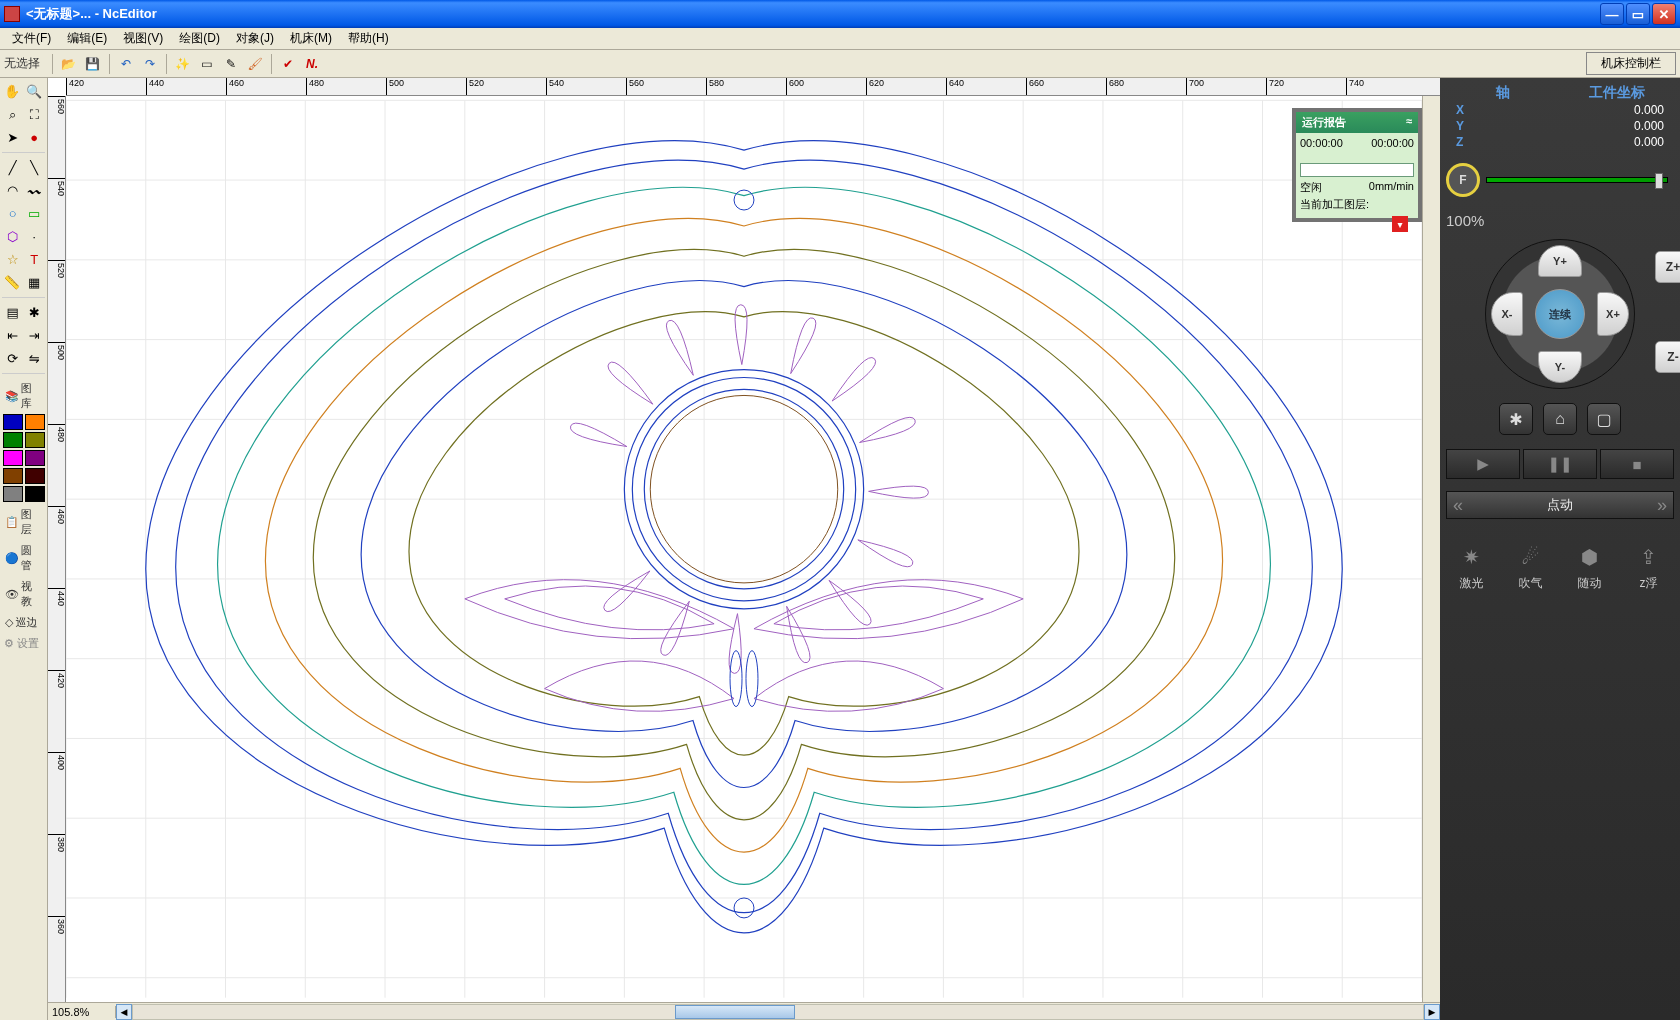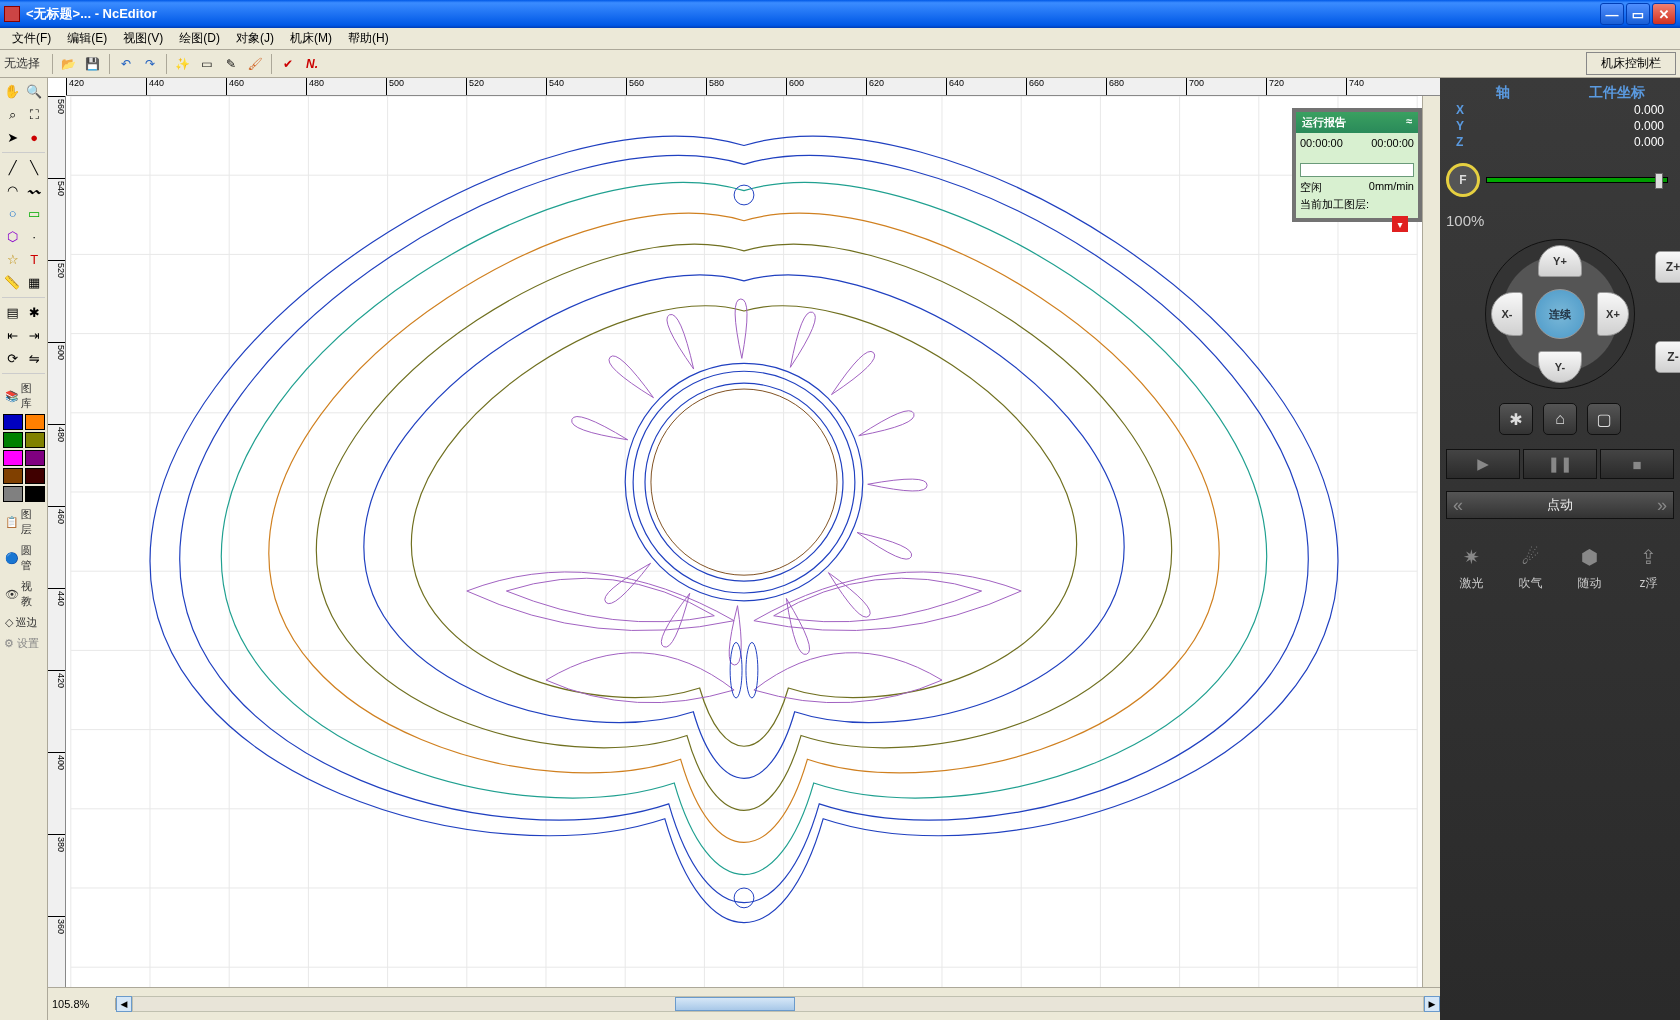--- a/index.html
+++ b/index.html
@@ -42,21 +42,21 @@
 
 .canvas-area { flex: 1; display: flex; flex-direction: column; background: #fff; position: relative; }
 .ruler-h { height: 18px; background: #f0f0f0; border-bottom: 1px solid #888; position: relative; font-size: 9px; overflow: hidden; margin-left: 18px; }
 .ruler-h .tick { position: absolute; top: 0; height: 18px; border-left: 1px solid #000; padding-left: 2px; line-height: 10px; }
 .canvas-mid { flex: 1; display: flex; overflow: hidden; }
 .ruler-v { width: 18px; background: #f0f0f0; border-right: 1px solid #888; position: relative; font-size: 9px; overflow: hidden; }
 .ruler-v .tick { position: absolute; left: 0; width: 18px; border-top: 1px solid #000; writing-mode: vertical-rl; padding-top: 2px; line-height: 10px; }
 .canvas { flex: 1; position: relative; background: #fff; overflow: hidden; }
 .canvas svg { width: 100%; height: 100%; }
 .grid-line { stroke: #e8e8e8; stroke-width: 1; }
-.scroll-h { height: 33px; background: #ece9d8; border-top: 1px solid #aca899; display: flex; align-items: center; }
+.scroll-h { height: 18px; background: #ece9d8; border-top: 1px solid #aca899; display: flex; align-items: center; }
 .scroll-h .zoom { width: 68px; font-size: 11px; padding: 0 4px; border-right: 1px solid #aca899; }
 .scroll-h .track { flex: 1; background: #e8e4d8; height: 16px; position: relative; border: 1px solid #c0c0b0; }
 .scroll-h .thumb { position: absolute; left: 42%; width: 120px; height: 14px; background: linear-gradient(#d6e7f7, #a8c8e8); border: 1px solid #6a9acb; }
 .scroll-h .arrow { width: 16px; height: 16px; background: #d6e7f7; border: 1px solid #6a9acb; display: flex; align-items: center; justify-content: center; font-size: 9px; }
 
 
 .scroll-v { width: 18px; background: #ece9d8; border-left: 1px solid #aca899; }
 
 
 .run-report { position: absolute; top: 12px; right: 0; width: 130px; border: 4px solid #737373; background: #d8f0d0; font-size: 11px; }

